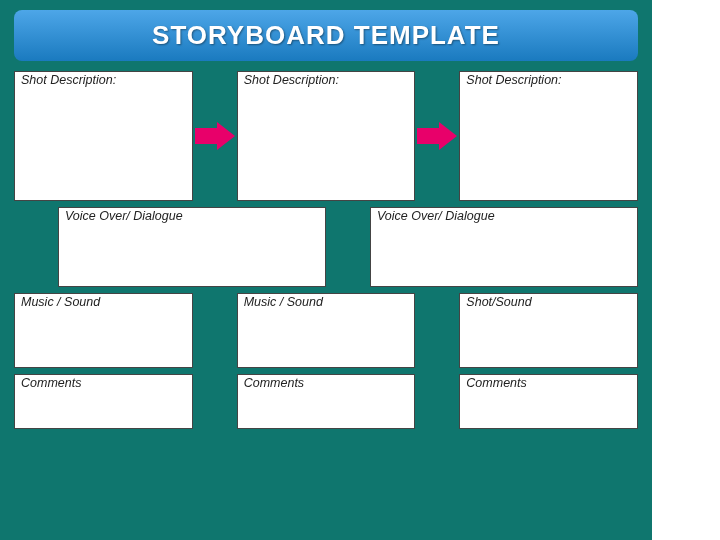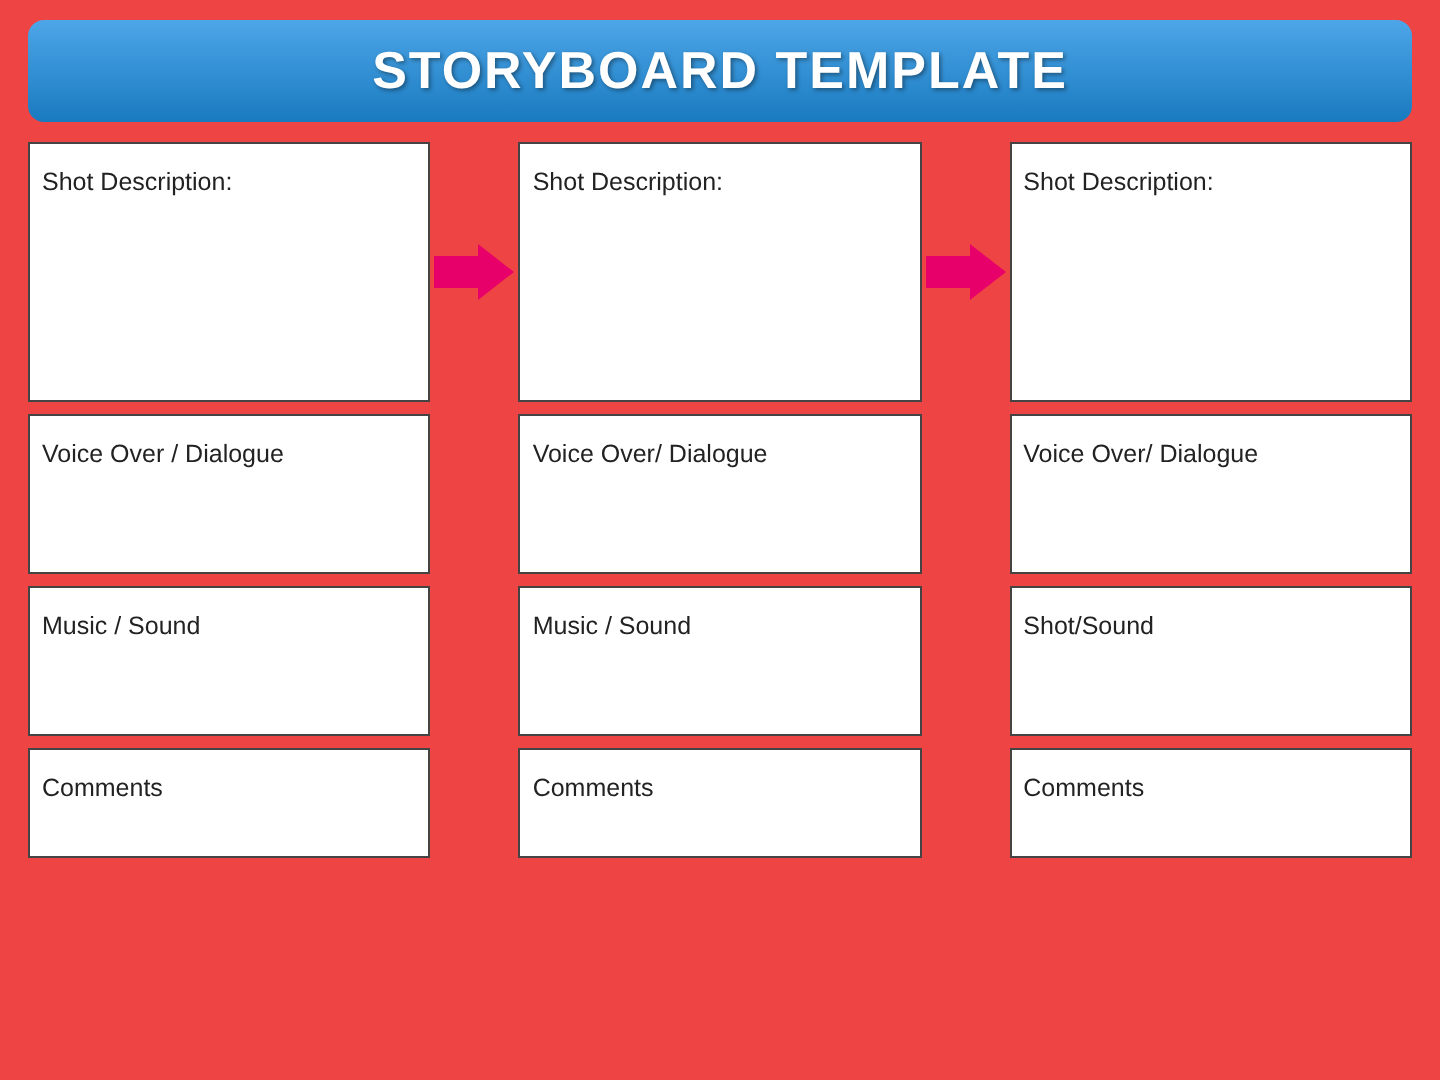--- a/index.html
+++ b/index.html
@@ -5,23 +5,23 @@
     * { box-sizing: border-box; margin: 0; padding: 0; }
     body {
       width: 720px;
       height: 540px;
       background: #ffffff;
       font-family: Arial, sans-serif;
       overflow: hidden;
     }
 
     .page {
-      width: 720px;
+      width: 652px;
       height: 540px;
-      background: #ef4444;
+      background: #0f766e;
       display: flex;
       flex-direction: column;
       padding: 10px 14px 10px 14px;
     }
 
     .header {
       background: linear-gradient(to bottom, #4da6e8, #1a7abf);
       border-radius: 8px;
       text-align: center;
       padding: 10px 0;
@@ -49,22 +49,23 @@
       gap: 0;
       align-items: stretch;
     }
 
     .cell {
       flex: 1;
       border: 1.5px solid #444;
       background: #fff;
       font-size: 12px;
       color: #222;
-      padding: 12px 6px;
+      padding: 1px 6px;
       position: relative;
+      font-style: italic;
     }
 
     
     .arrow-col {
       width: 44px;
       display: flex;
       align-items: center;
       justify-content: center;
       flex-shrink: 0;
     }
@@ -139,23 +140,20 @@
           <div class="arrow-body"></div>
           <div class="arrow-head"></div>
         </div>
       </div>
       <div class="cell">
         <span class="cell-label">Shot Description:</span>
       </div>
     </div>
 
     <div class="row row-voice">
-      <div class="cell">
-        <span class="cell-label">Voice Over / Dialogue</span>
-      </div>
       <div class="arrow-col"></div>
       <div class="cell">
         <span class="cell-label">Voice Over/ Dialogue</span>
       </div>
       <div class="arrow-col"></div>
       <div class="cell">
         <span class="cell-label">Voice Over/ Dialogue</span>
       </div>
     </div>
 

